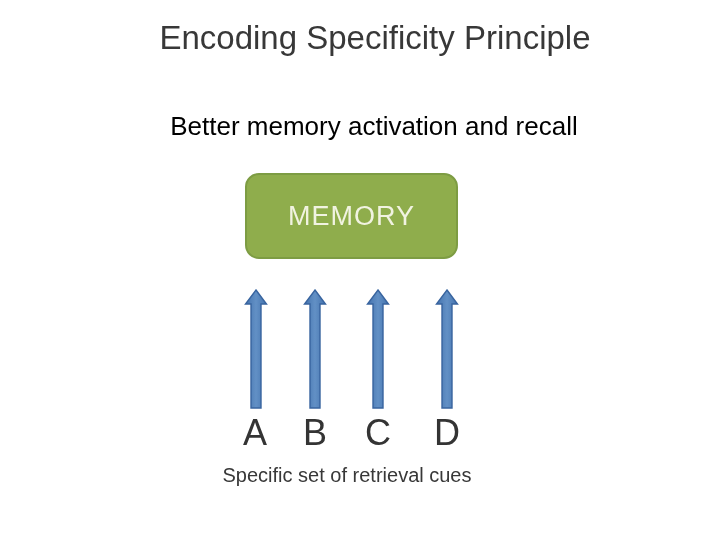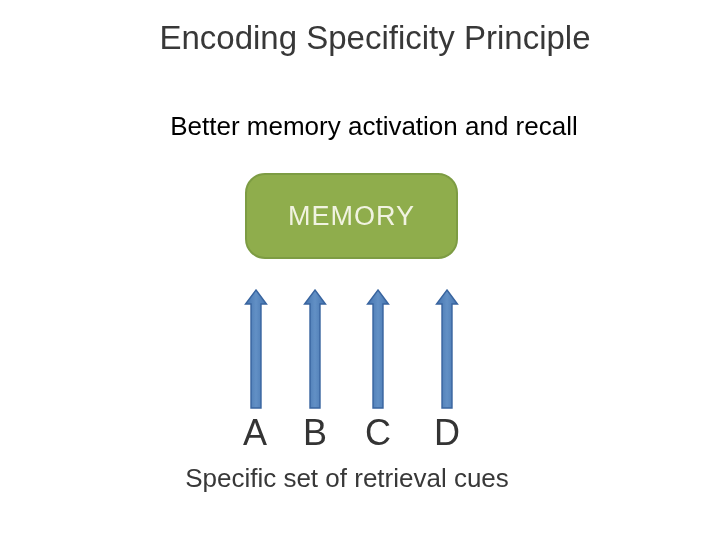--- a/index.html
+++ b/index.html
@@ -37,21 +37,21 @@
     color: #000000;
   }
   #memory-box {
     top: 173px;
     left: 245px;
     width: 213px;
     height: 86px;
     box-sizing: border-box;
     background: #8fad4c;
     border: 2px solid #7d9c43;
-    border-radius: 20px;
+    border-radius: 14px;
     display: flex;
     align-items: center;
     justify-content: center;
   }
   #memory-box .label {
     font-size: 27px;
     letter-spacing: 1px;
     color: #f1f3e1;
   }
   .arrow {
@@ -73,21 +73,21 @@
   }
   #cue-a { left: 255px; }
   #cue-b { left: 315px; }
   #cue-c { left: 378px; }
   #cue-d { left: 447px; }
   #caption {
     top: 463px;
     left: 0px;
     width: 694px;
     text-align: center;
-    font-size: 26px;
+    font-size: 20px;
     line-height: 1.2;
     color: #383838;
   }
 </style>
 </head>
 <body>
 
 <div id="slide">
 
   <svg width="0" height="0" style="position:absolute" aria-hidden="true">

